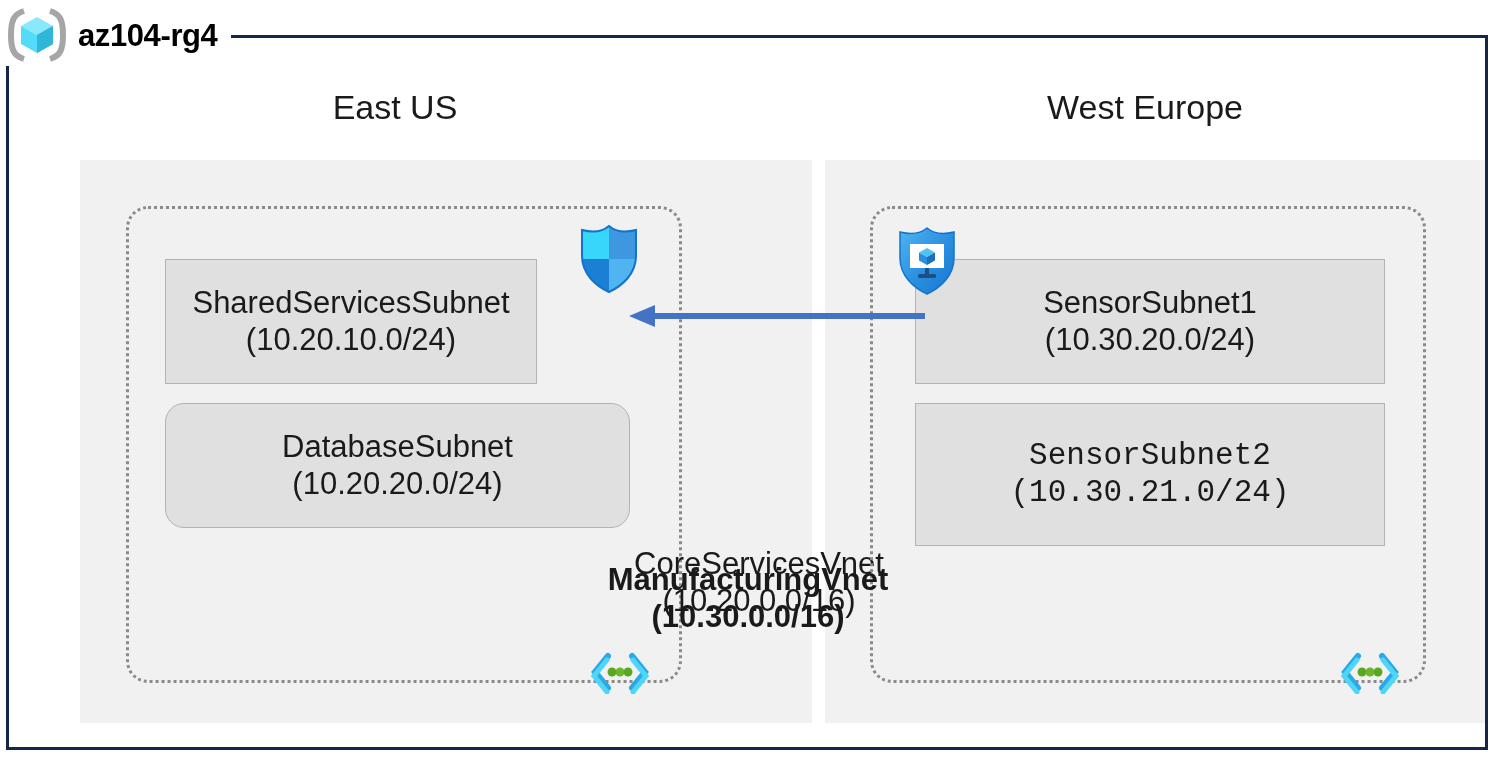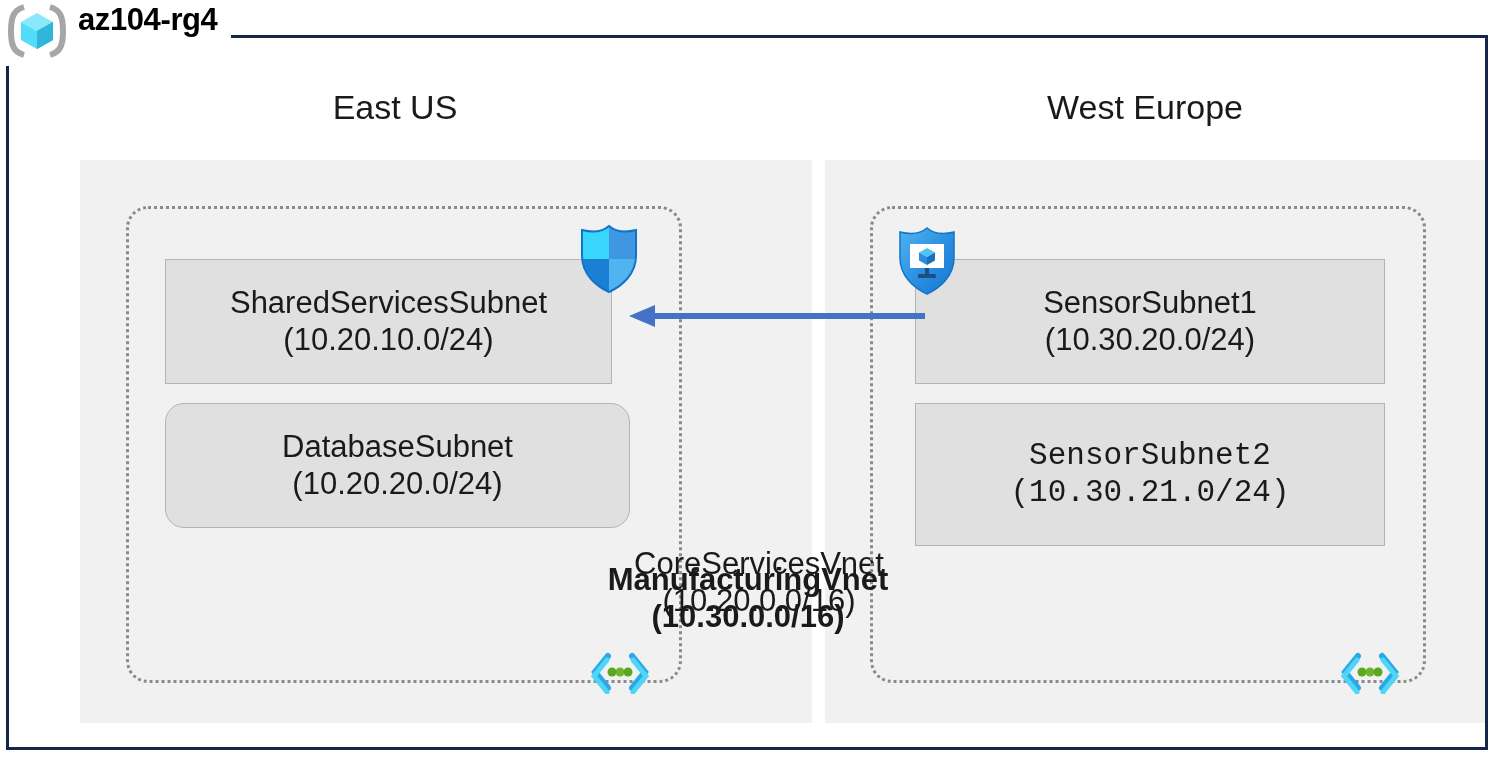--- a/index.html
+++ b/index.html
@@ -22,21 +22,21 @@
     width: 1482px; height: 715px;
     border: 3px solid #14274a;
     box-sizing: border-box;
     background: transparent;
   }
   .rg-header {
     position: absolute;
     left: 6px; top: 4px;
     height: 62px;
     display: flex;
-    align-items: flex-start;
+    align-items: center;
     gap: 10px;
     background: #ffffff;
     padding-right: 14px;
   }
   .rg-title {
     font-size: 31px;
     font-weight: bold;
     color: #000000;
     letter-spacing: -0.4px;
     white-space: nowrap;
@@ -109,21 +109,21 @@
     align-items: center;
     justify-content: center;
   }
   .subnet-name, .subnet-cidr {
     font-size: 31px;
     line-height: 1.17;
     color: #1a1a1a;
     white-space: nowrap;
   }
 
-  .subnet.ss  { left: 165px; top: 259px; width: 447px; height: 125px; }
+  .subnet.ss  { left: 165px; top: 259px; width: 372px; height: 125px; }
   .subnet.db  { left: 165px; top: 403px; width: 465px; height: 125px; border-radius: 19px; }
   .subnet.s1  { left: 915px; top: 259px; width: 470px; height: 125px; }
   .subnet.s2  { left: 915px; top: 403px; width: 470px; height: 143px; font-family: Liberation Mono, monospace; }
 
   
   .nsg-icon {
     position: absolute;
     width: 62px; height: 70px;
   }
   .nsg-icon.left  { left: 578px; top: 224px; }

